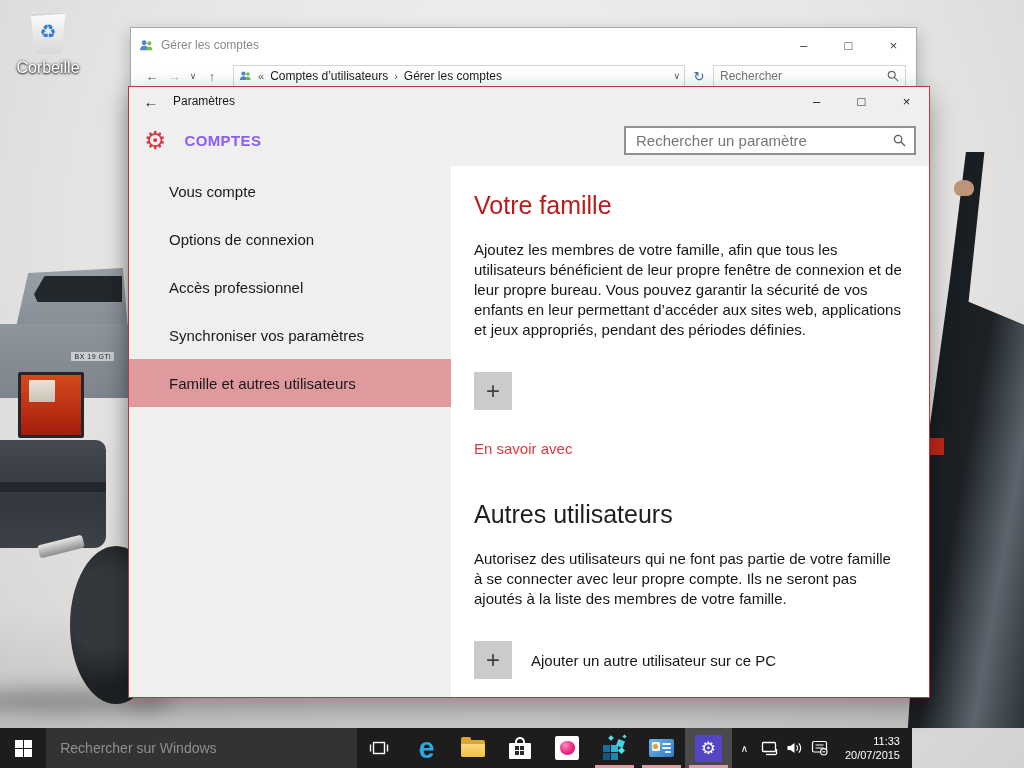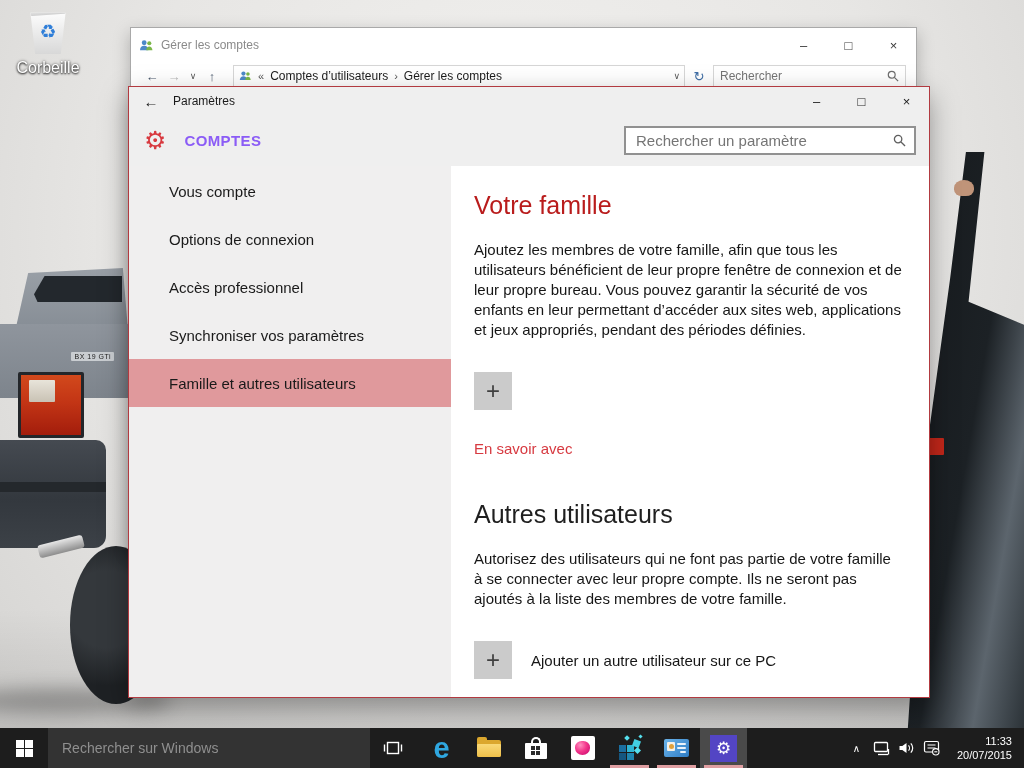--- a/index.html
+++ b/index.html
@@ -90,21 +90,21 @@
   .st-h1 { font-size:25px; font-weight:300; color:#b91c1c; line-height:30px; }
   .st-p { font-size:15px; line-height:20px; color:#161616; margin-top:20px; max-width:436px; }
   .add-row { display:flex; align-items:center; gap:19px; margin-top:32px; }
   .add-btn { width:38px; height:38px; background:#cbcbcb; border:0; display:flex; align-items:center; justify-content:center;
     font-size:24px; font-weight:300; color:#3f3f3f; cursor:pointer; }
   .add-label { font-size:15px; color:#161616; }
   .learn-more { margin-top:30px; font-size:15px; color:#d73a41; cursor:pointer; width:max-content; }
   .st-h2 { font-size:25px; font-weight:300; color:#1f1f1f; margin-top:42px; line-height:30px; }
 
   
-  .taskbar { position:absolute; left:0; bottom:0; width:1024px; height:40px; background:#1d1d1d; z-index:10;
+  .taskbar { position:absolute; left:0; bottom:0; width:912px; height:40px; background:#1d1d1d; z-index:10;
     display:flex; align-items:stretch; }
   .start-btn { width:48px; display:flex; align-items:center; justify-content:center; }
   .win-logo { width:17px; height:17px; display:grid; grid-template-columns:8px 8px; grid-template-rows:8px 8px; gap:1px; }
   .win-logo span { background:#fff; }
   .tb-search { width:322px; background:#333333; display:flex; align-items:center; padding-left:14px; }
   .tb-search input { width:100%; border:0; outline:0; background:transparent; font-size:14px; color:#979797;
     font-family:"Liberation Sans","DejaVu Sans",sans-serif; }
   .tb-search input::placeholder { color:#8f8f8f; opacity:1; }
   .task-view { width:46px; display:flex; align-items:center; justify-content:center; }
   .tb-apps { display:flex; margin-left:2px; }

